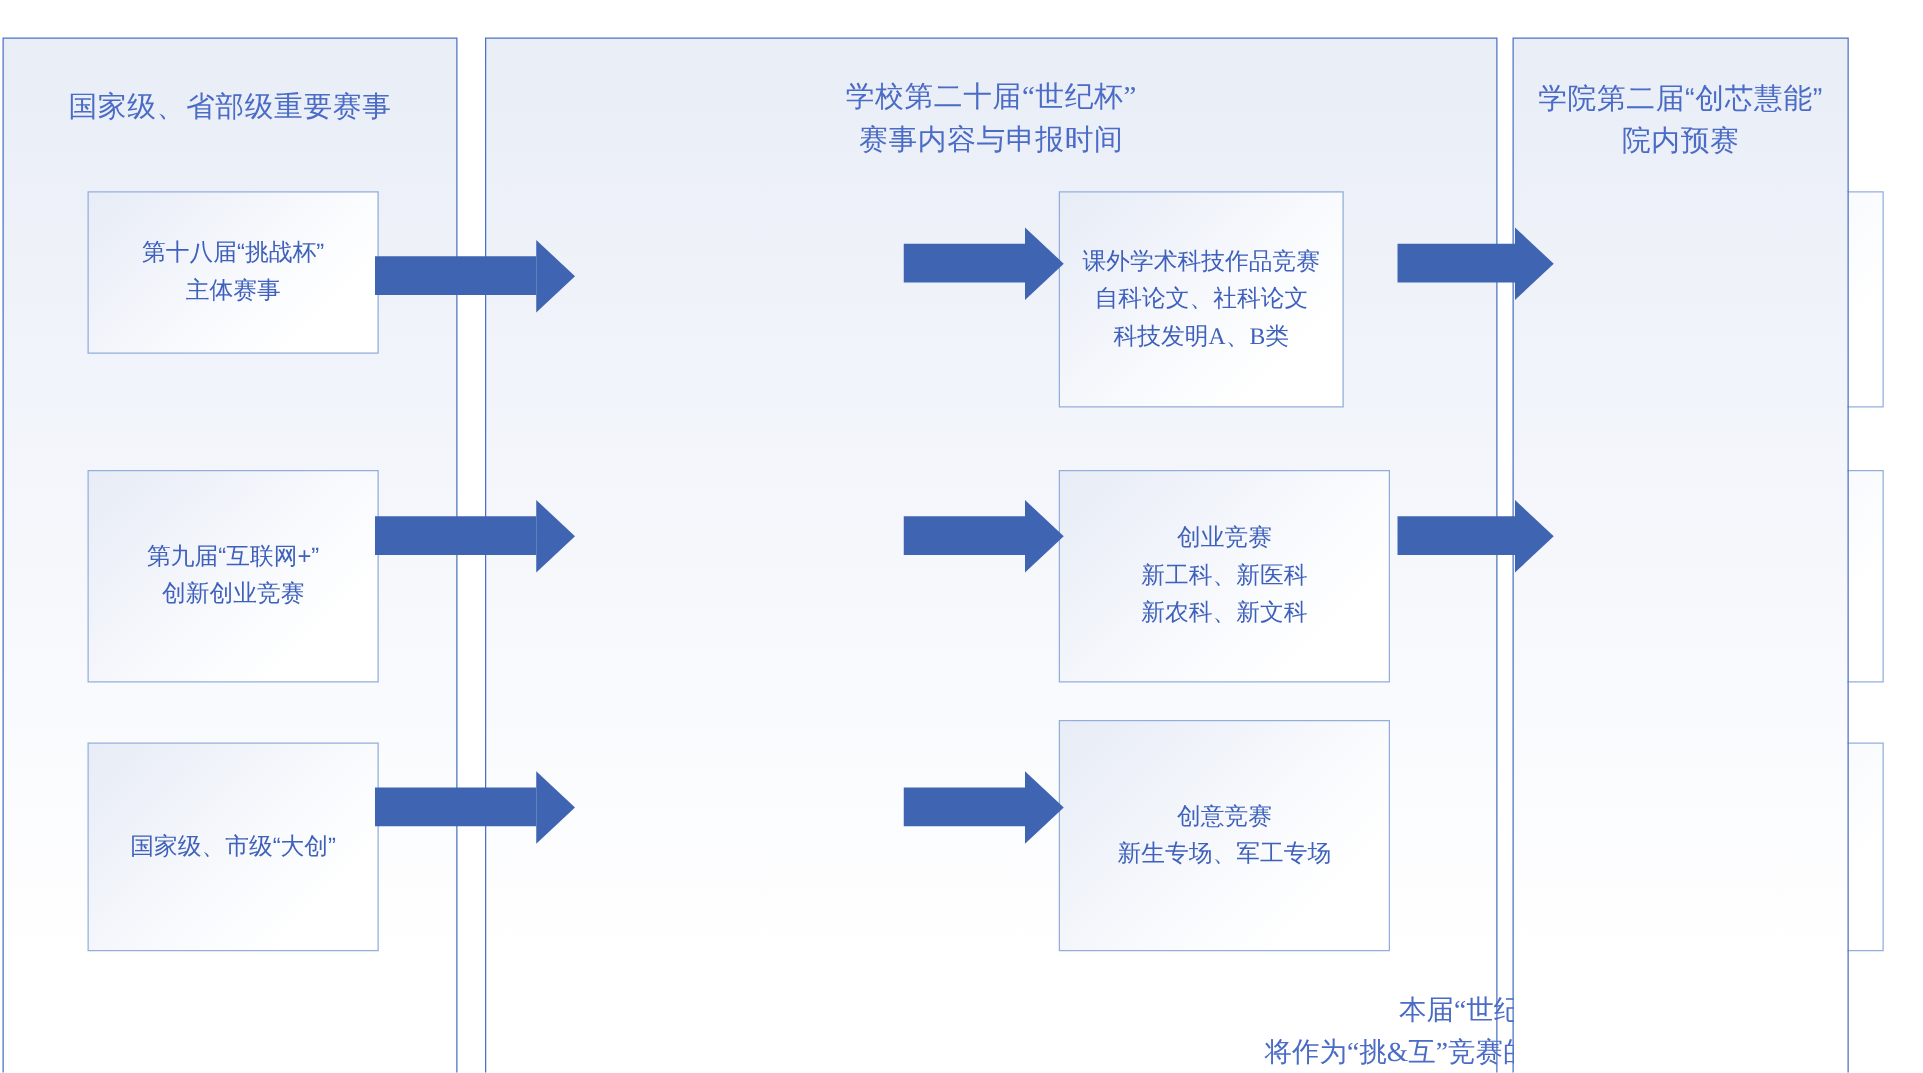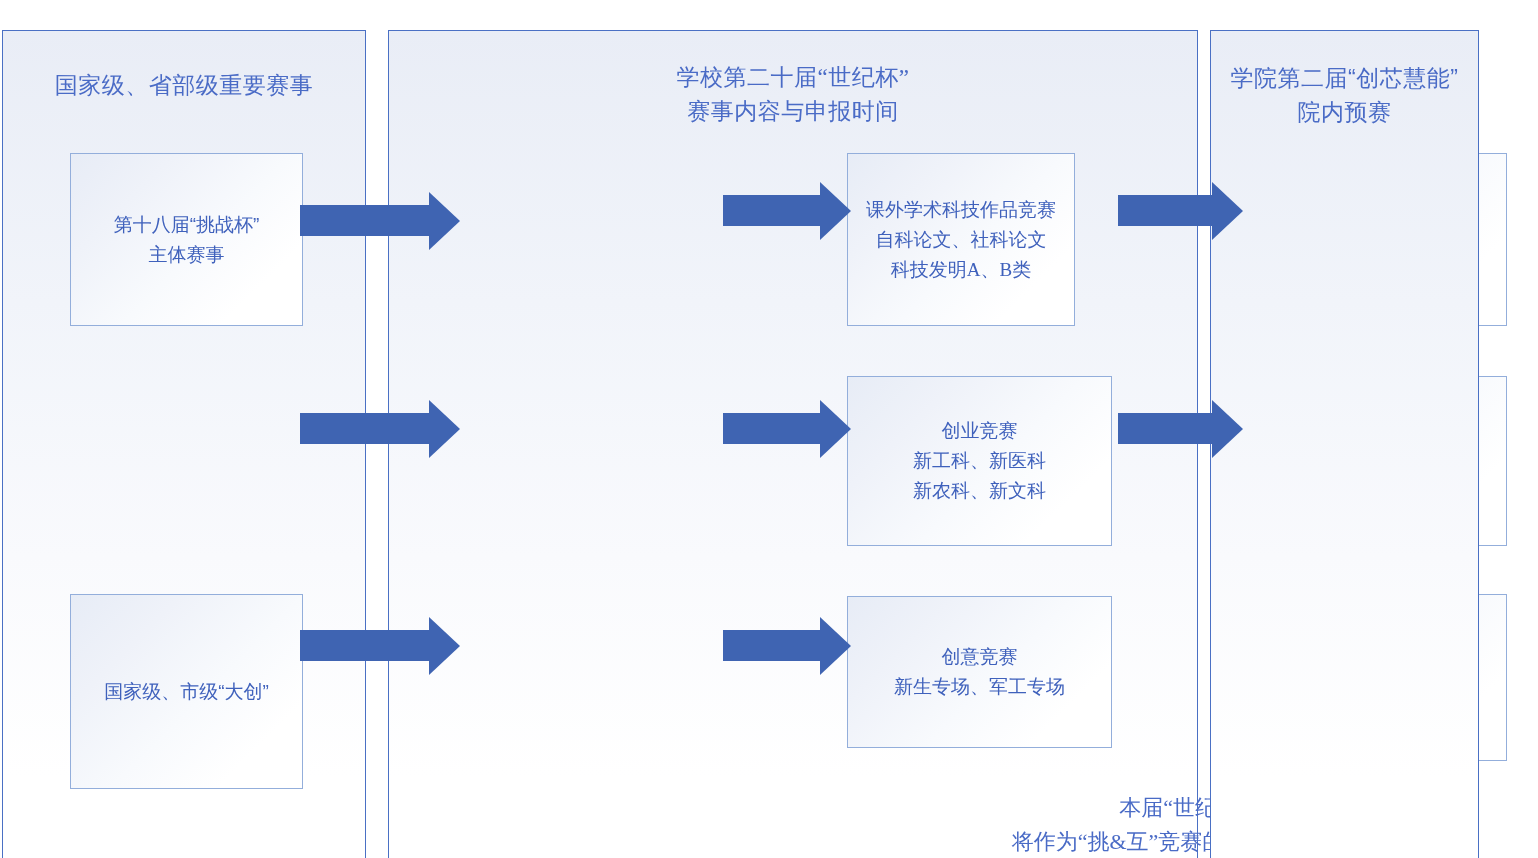--- a/index.html
+++ b/index.html
@@ -49,28 +49,28 @@
     text-align:center;
     color:#3F61BC;
     font-size:19px;
     line-height:30px;
     white-space:pre-line;
     padding:4px 6px;
   }
   .box .box-text{display:block;width:100%;}
 
   
-  #box-l1{left:67px; top:122px; width:233px; height:173px;}
+  #box-l1{left:67px; top:122px; width:233px; height:130px;}
   #box-l2{left:67px; top:345px; width:233px; height:170px;}
-  #box-l3{left:67px; top:563px; width:233px; height:195px;}
+  #box-l3{left:67px; top:563px; width:233px; height:167px;}
 
   
   #box-m1{left:458px; top:122px; width:228px; height:173px;}
   #box-m2{left:458px; top:345px; width:265px; height:170px;}
-  #box-m3{left:458px; top:565px; width:265px; height:152px;}
+  #box-m3{left:458px; top:545px; width:265px; height:185px;}
 
   
   #box-s1{left:850px; top:122px; width:268px; height:173px;}
   #box-s2{left:850px; top:345px; width:268px; height:170px;}
   #box-s3{left:850px; top:563px; width:268px; height:167px;}
 
   .url{font-size:18px;}
 
   
   .arrow{position:absolute;height:0;}
@@ -128,20 +128,24 @@
 <div id="stage">
 
   <div class="panel" id="panel-left">
     <div class="panel-title">国家级、省部级重要赛事</div>
 
     <div class="box" id="box-l1">
       <span class="box-text">第十八届“挑战杯”
 主体赛事</span>
     </div>
 
+    <div class="box" id="box-l2">
+      <span class="box-text">第九届“互联网+”
+创新创业竞赛</span>
+    </div>
 
     <div class="box" id="box-l3">
       <span class="box-text">国家级、市级“大创”</span>
     </div>
   </div>
 
   <div class="panel" id="panel-middle">
     <div class="panel-title">学校第二十届“世纪杯”
 赛事内容与申报时间</div>
 

